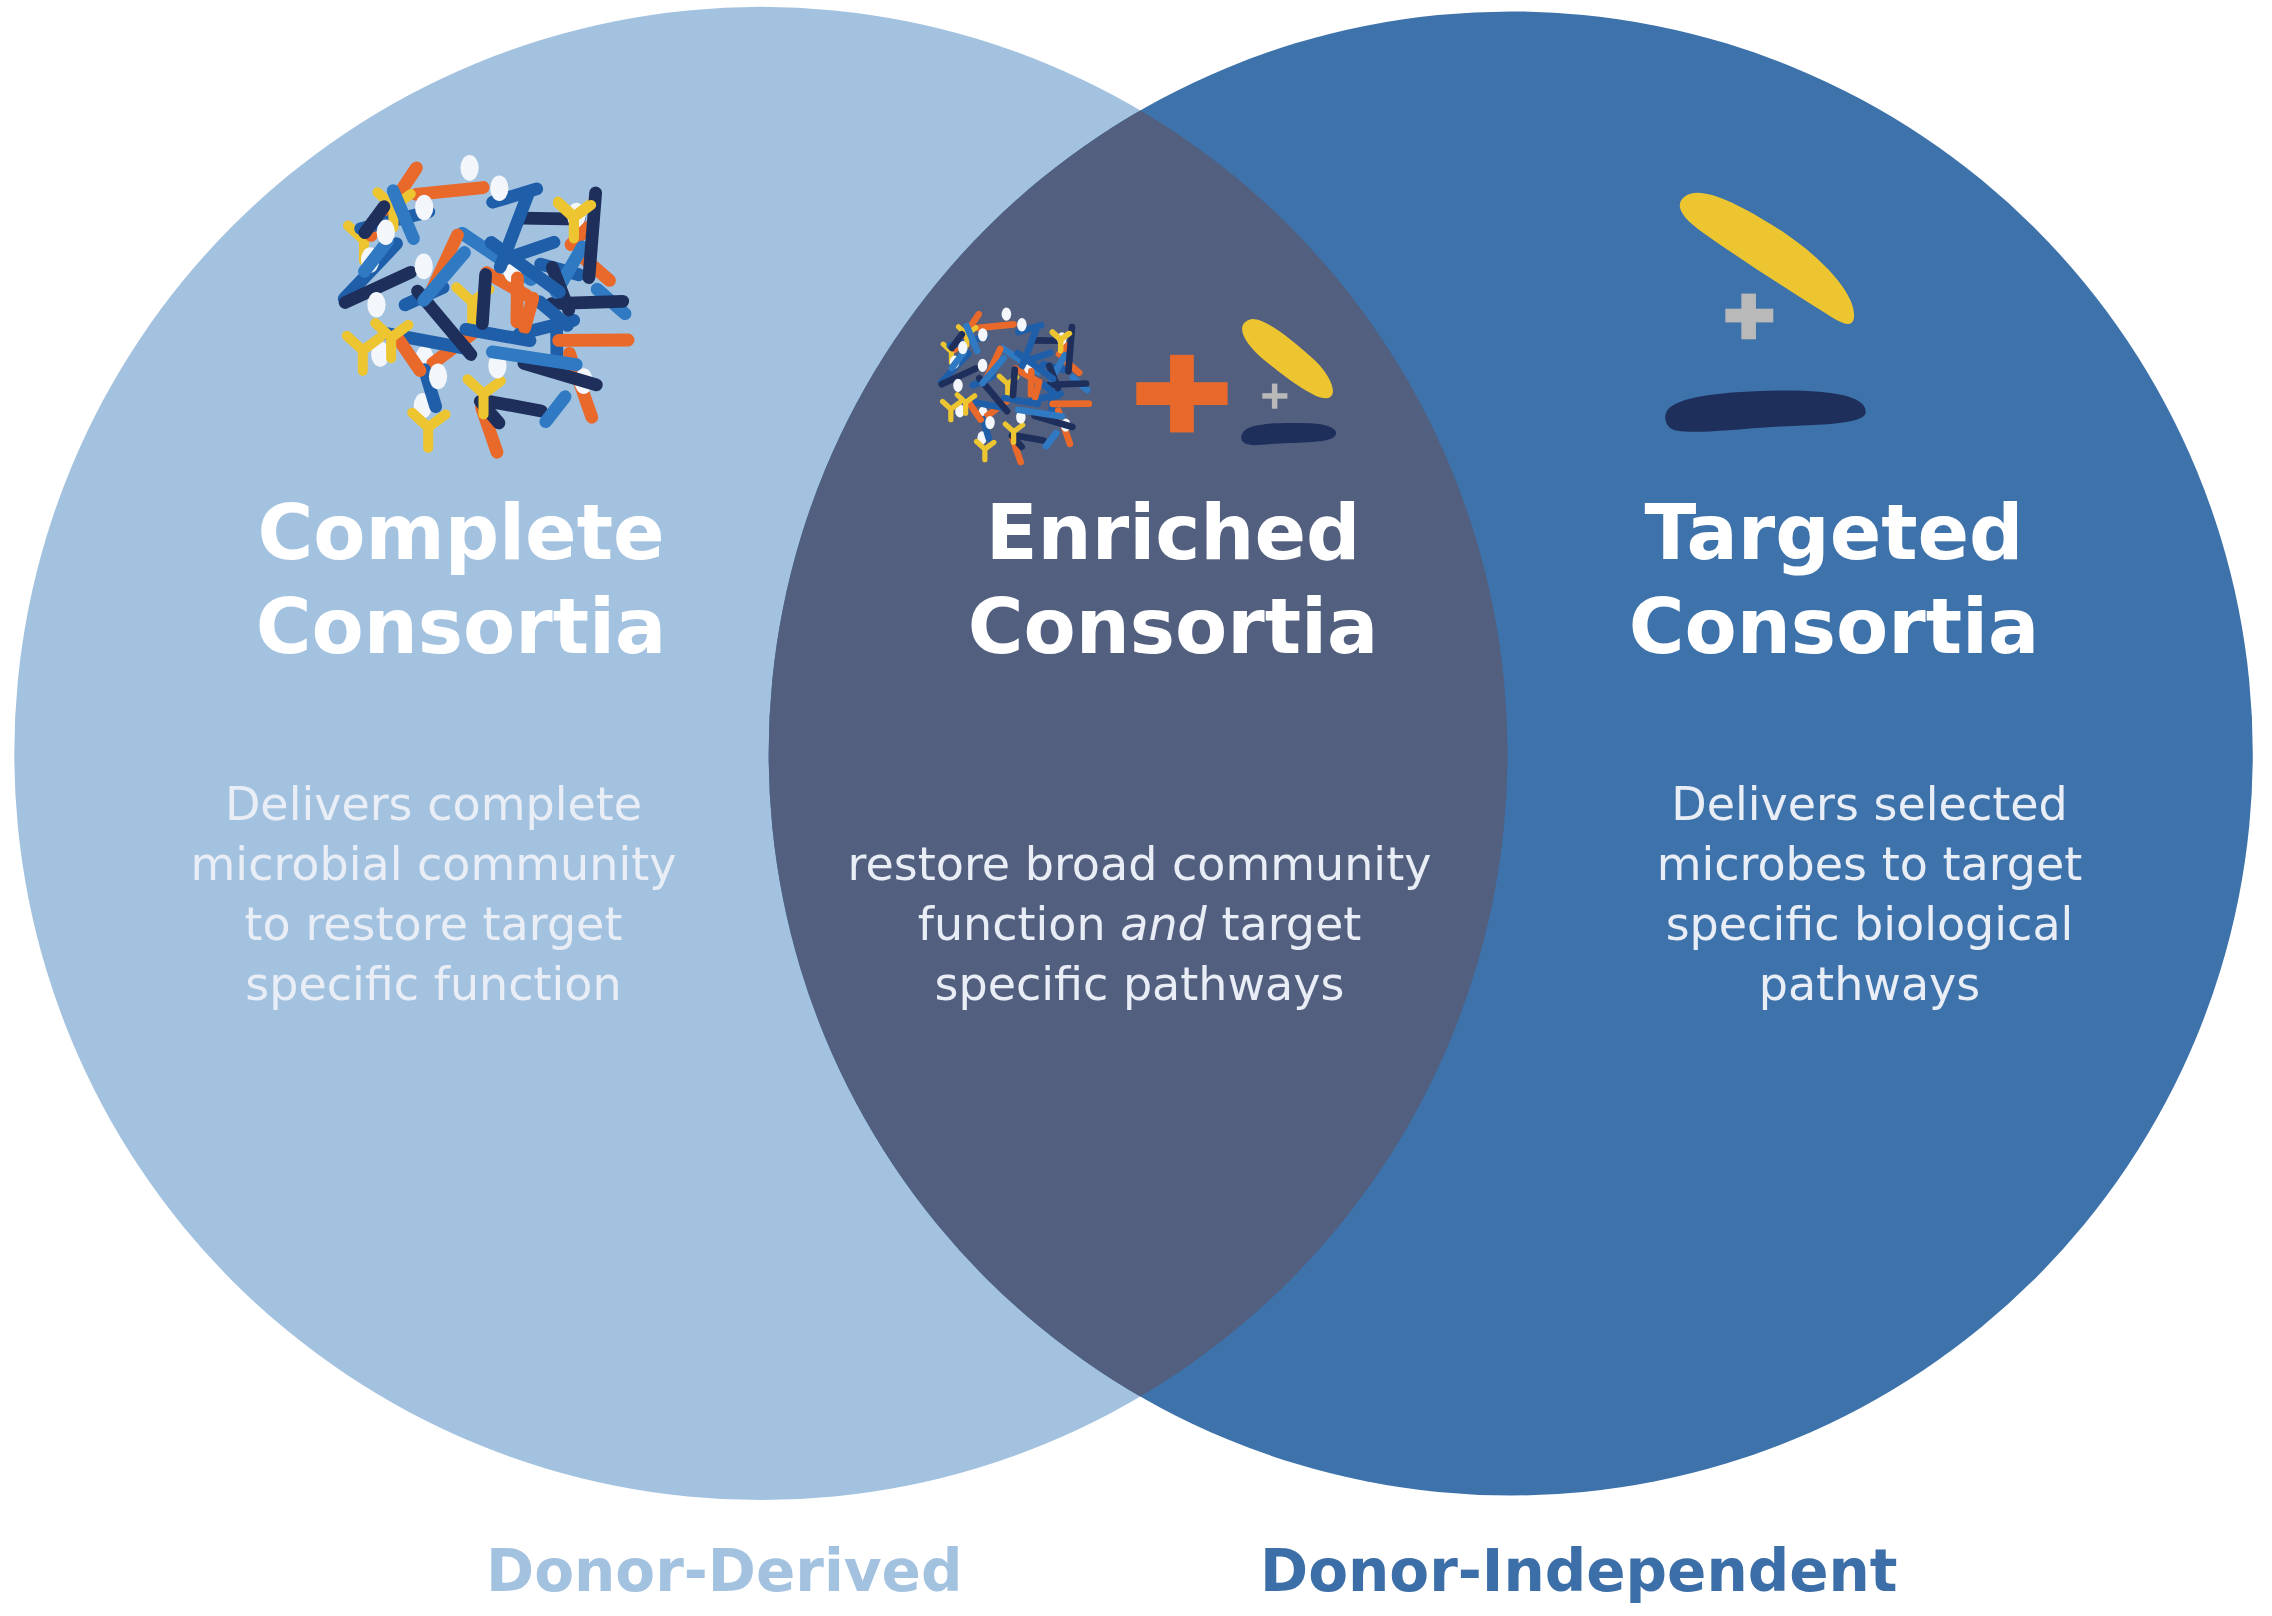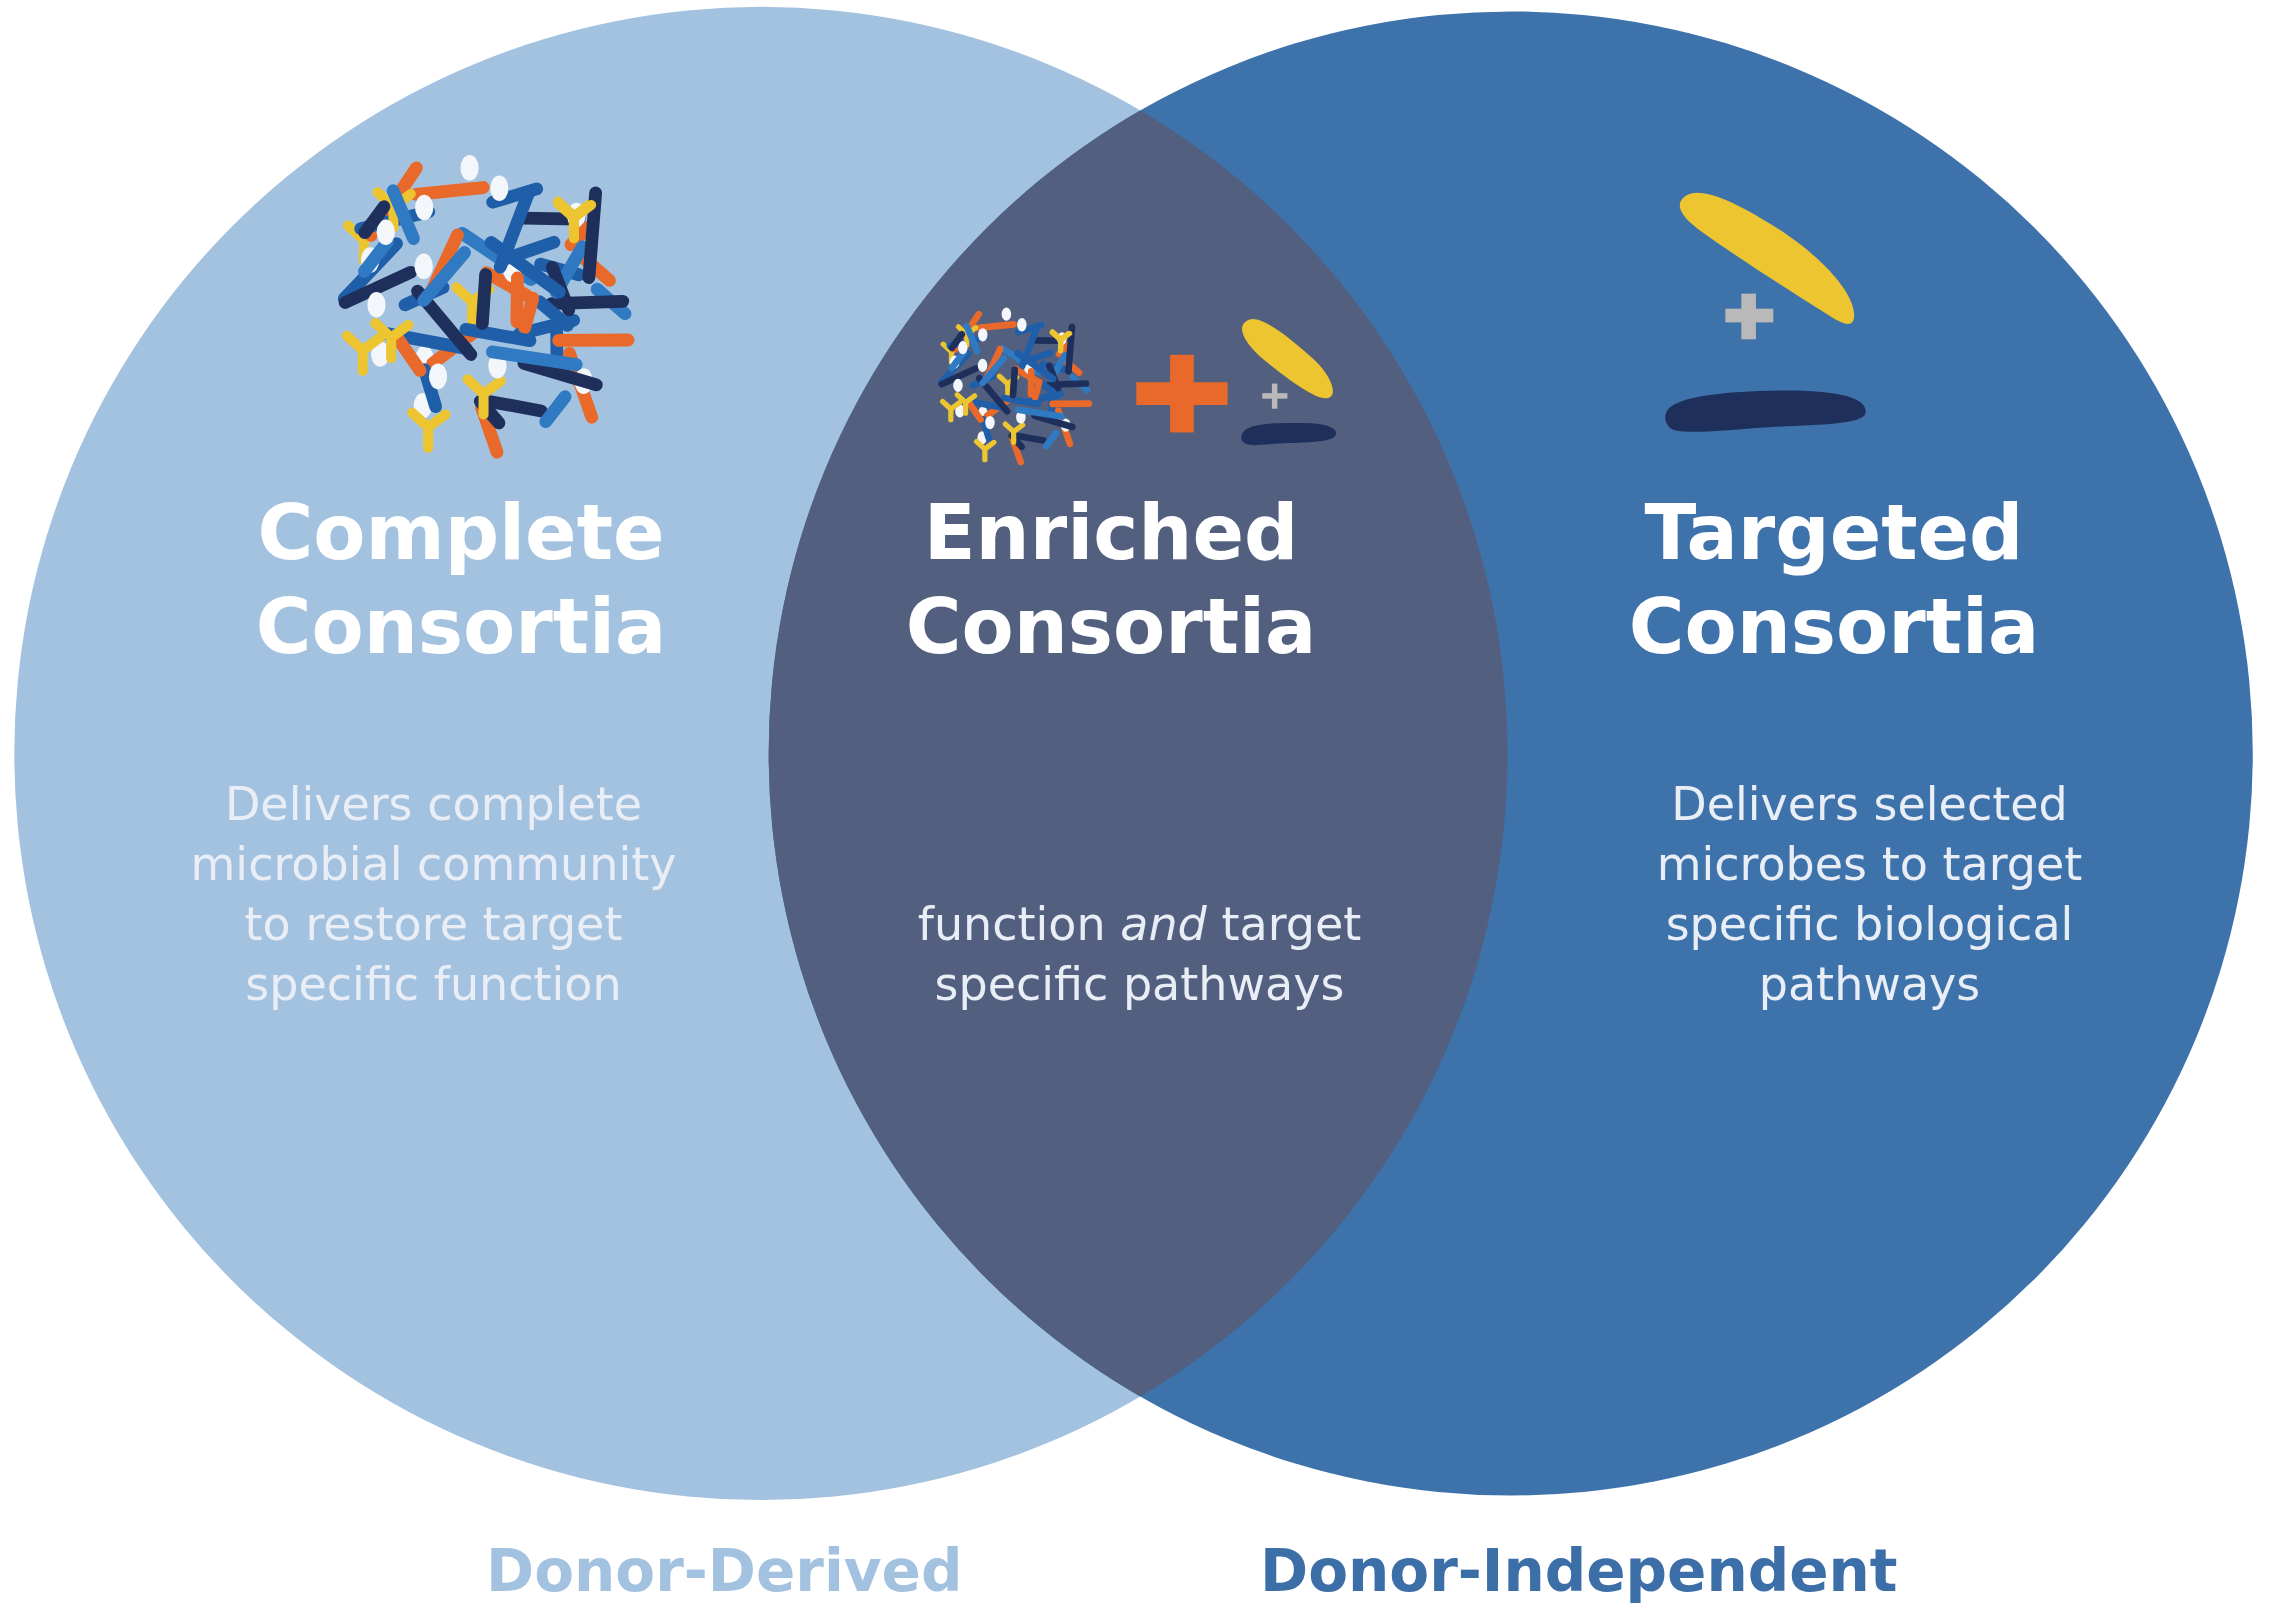--- a/index.html
+++ b/index.html
@@ -190,38 +190,38 @@
       <rect class="gplus" x="3778" y="676" width="105" height="30" fill="#b9b9b9"></rect>
     </g>
     <path id="nright" d="M3650,900 C3670,865 3800,855 3930,855 C4040,857 4090,875 4085,905 C4078,930 3980,930 3880,935 C3770,942 3670,955 3655,935 C3645,925 3644,912 3650,900 Z" fill="#1e2f5c"></path>
   </g>
 </svg>
 
 <h2 class="title" style="left:164px;top:486px;">
   <span>Complete</span><br>
   <span>Consortia</span>
 </h2>
-<h2 class="title" style="left:814px;top:486px;">
+<h2 class="title" style="left:876px;top:486px;">
   <span>Enriched</span><br>
   <span>Consortia</span>
 </h2>
 <h2 class="title" style="left:1537px;top:486px;">
   <span>Targeted</span><br>
   <span>Consortia</span>
 </h2>
 
 <p class="desc" style="left:91px;top:774px;">
   <span>Delivers complete</span><br>
   <span>microbial community</span><br>
   <span>to restore target</span><br>
   <span>specific function</span>
 </p>
 <p class="desc" style="left:797px;top:774px;">
   <br>
-  <br>
+  <span>restore broad community</span><br>
   <span>function </span><em>and</em><span> target</span><br>
   <span>specific pathways</span>
 </p>
 <p class="desc" style="left:1527px;top:774px;">
   <span>Delivers selected</span><br>
   <span>microbes to target</span><br>
   <span>specific biological</span><br>
   <span>pathways</span>
 </p>
 

